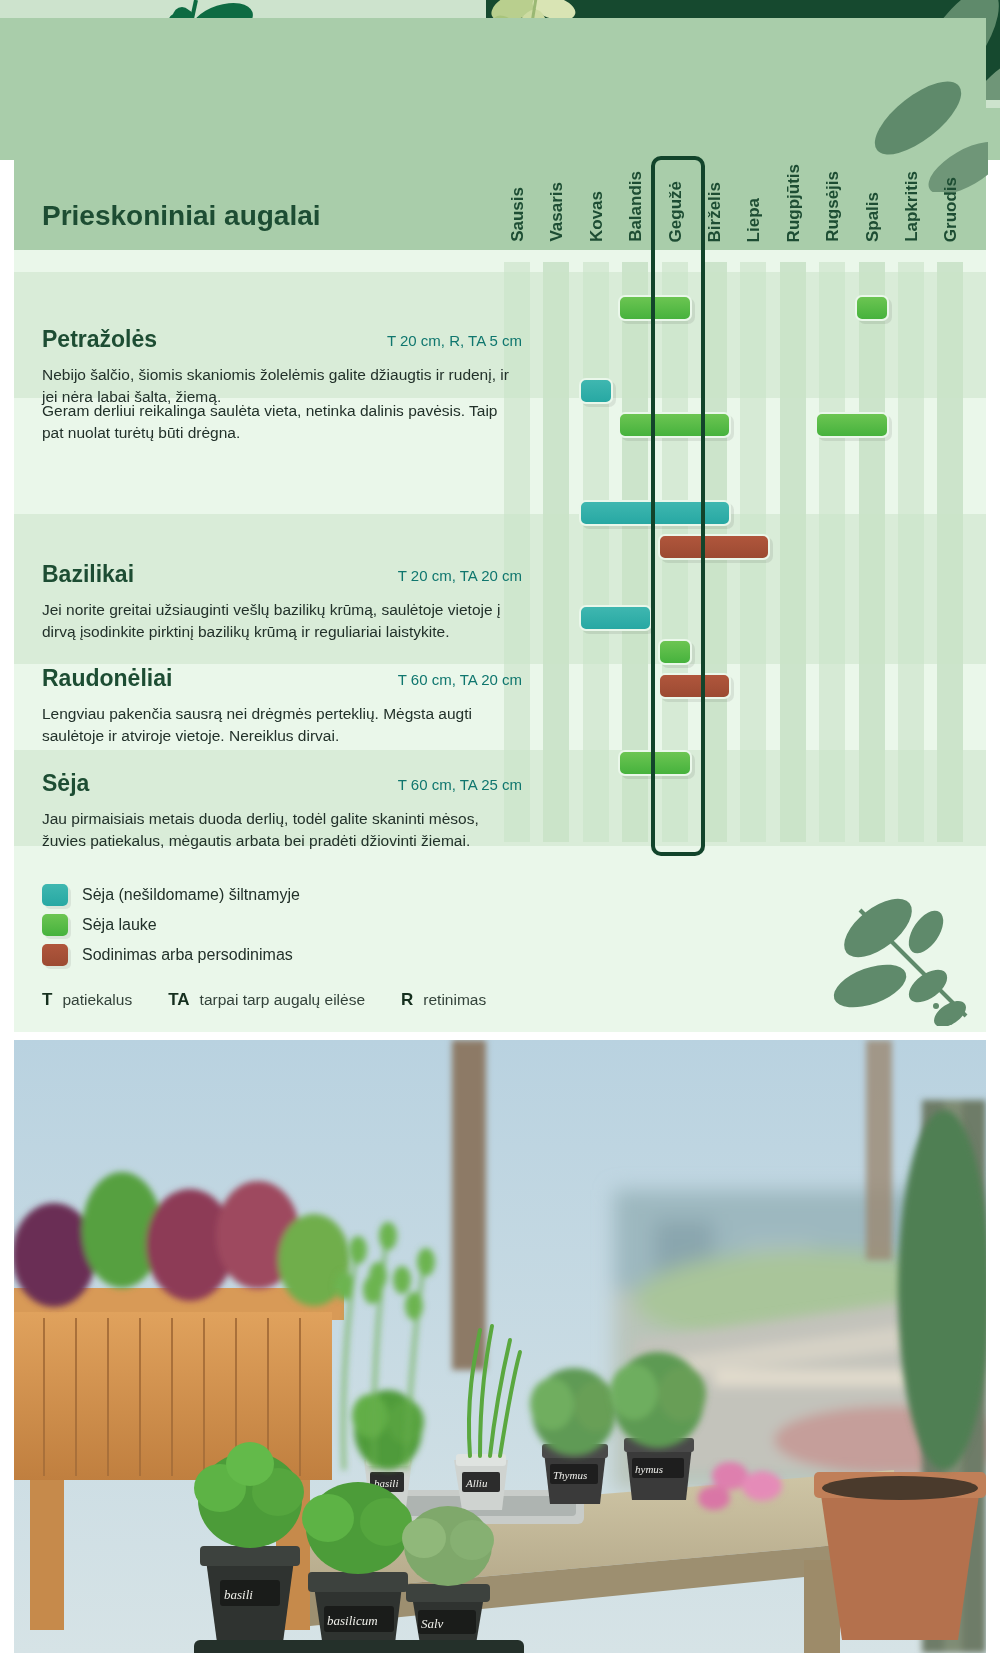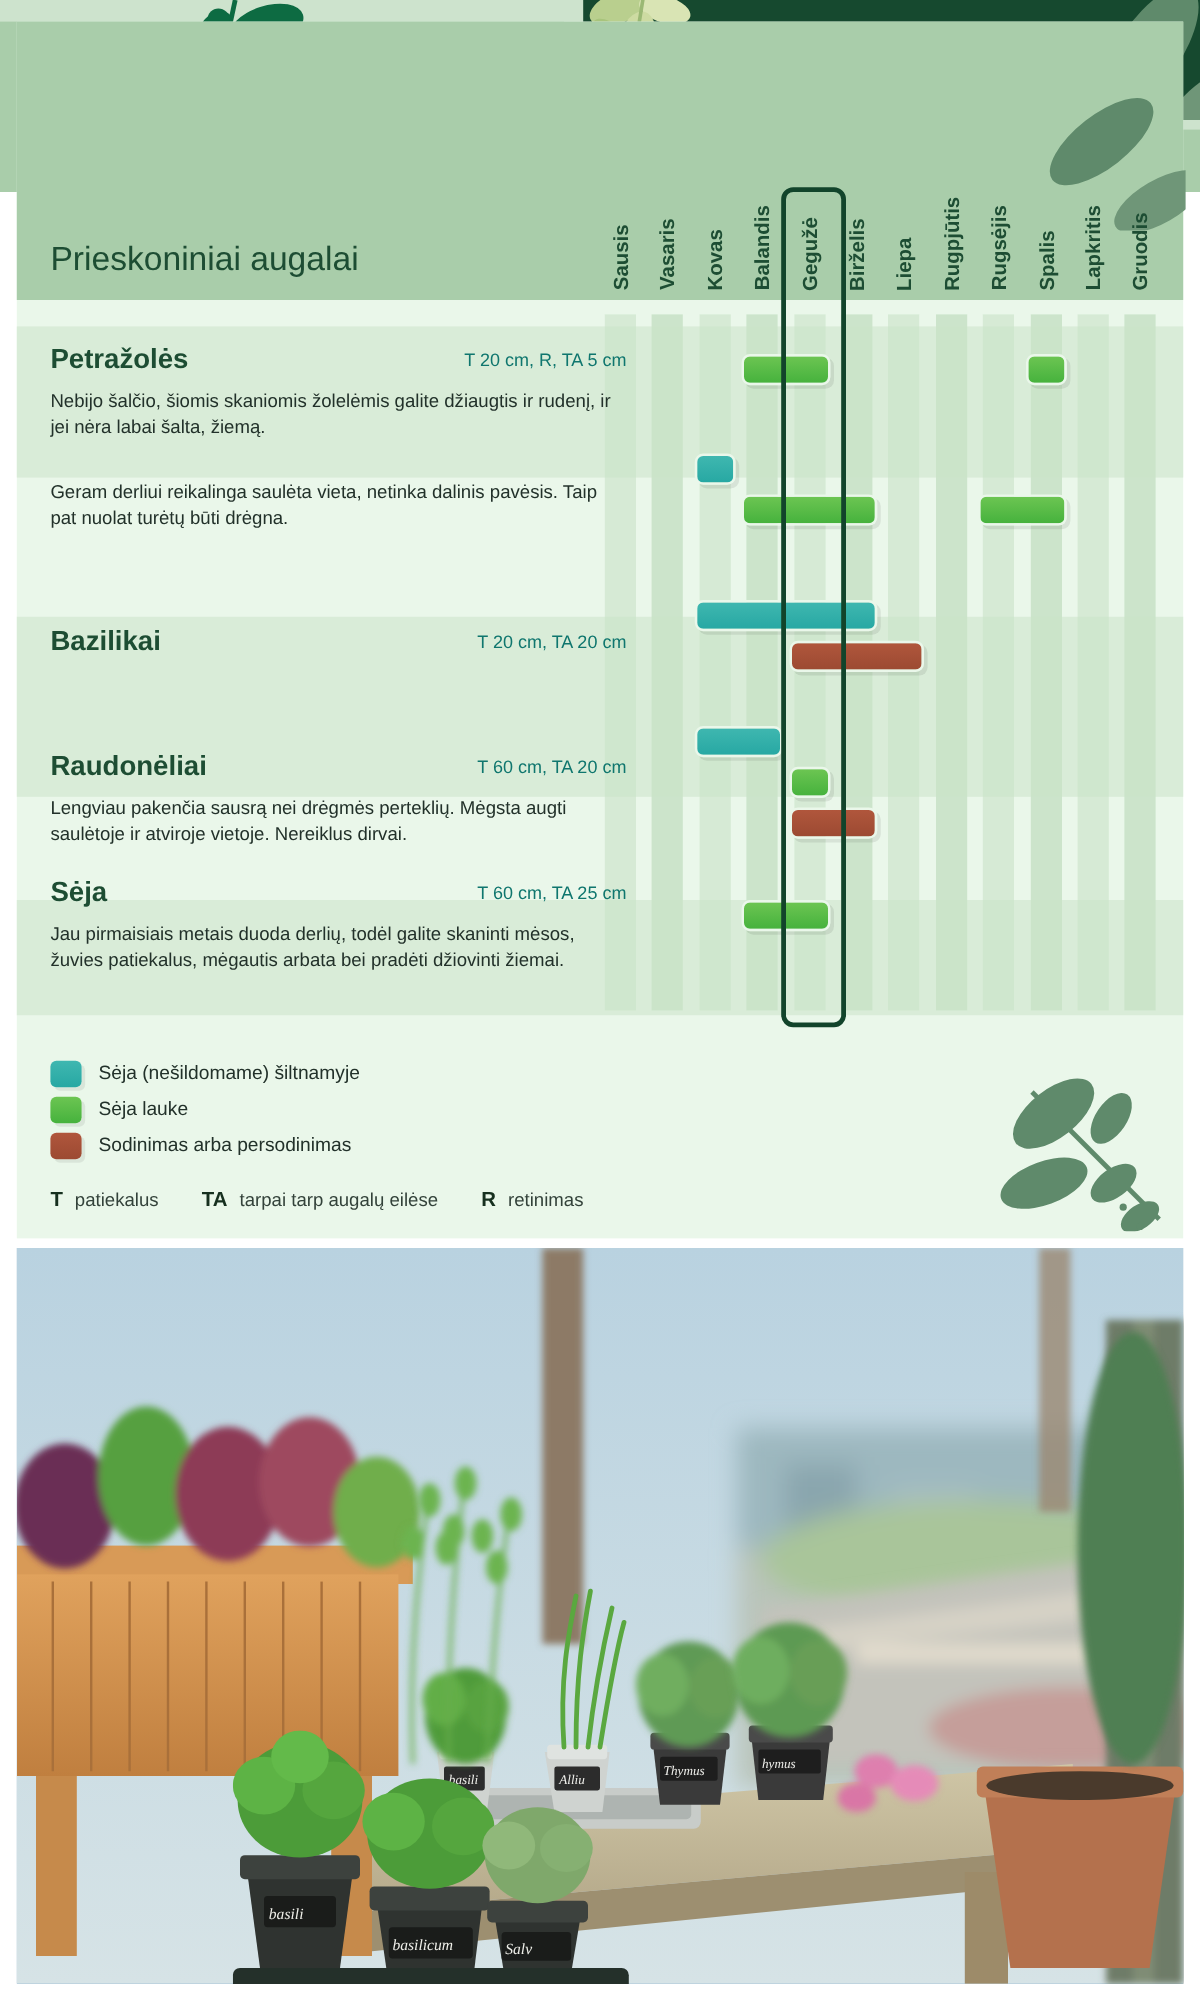--- a/index.html
+++ b/index.html
@@ -56,21 +56,21 @@
     width: 972px; height: 1014px;
     background: #eaf7ea;
   }
   .card-head {
     position: absolute; left: 0; top: 0;
     width: 972px; height: 232px;
     background: #a9cdaa;
   }
   .section-title {
     position: absolute; left: 28px; top: 182px;
-    font-size: 28px; font-weight: normal;
+    font-size: 28px; font-weight: bold;
     color: #1d4d33;
     white-space: nowrap;
   }
 
   
   .months { position: absolute; left: 0; top: 0; width: 972px; height: 232px; }
   .month {
     position: absolute;
     writing-mode: vertical-rl;
     transform: rotate(180deg);
@@ -112,21 +112,21 @@
     border-radius: 7px;
     box-shadow: 3px 3px 0 rgba(0,0,0,.08);
     border: 2px solid #eaf7ea;
   }
   .bar.sow-greenhouse { background: linear-gradient(180deg,#3fb7b0,#27a8a3); }
   .bar.sow-outdoor    { background: linear-gradient(180deg,#6cc552,#46b23d); }
   .bar.planting       { background: linear-gradient(180deg,#b0563c,#9c4a32); }
 
   
   .entry { position: absolute; left: 28px; width: 480px; }
-  .entry-head { position: relative; height: 34px; }
+  .entry-head { position: relative; height: 34px; margin-top: 40px; }
   .entry-name {
     position: absolute; left: 0; top: 0;
     font-size: 23px; font-weight: bold; color: #1d4d33;
     white-space: nowrap;
   }
   .entry-spec {
     position: absolute; right: 0; top: 6px;
     font-size: 15px; font-weight: normal; color: #0f766e;
     white-space: nowrap;
   }
@@ -281,20 +281,21 @@
           <div class="entry-desc">Nebijo šalčio, šiomis skaniomis žolelėmis galite džiaugtis ir rudenį, ir jei nėra labai šalta, žiemą.</div>
         </div>
         <div class="entry" style="top: 378px;">
           <div class="entry-desc">Geram derliui reikalinga saulėta vieta, netinka dalinis pavėsis. Taip pat nuolat turėtų būti drėgna.</div>
         </div>
         <div class="entry" style="top: 503px;">
           <div class="entry-head">
             <div class="entry-name">Bazilikai</div>
             <div class="entry-spec">T 20 cm, TA 20 cm</div>
           </div>
+          <div class="entry-desc">Jei norite greitai užsiauginti vešlų bazilikų krūmą, saulėtoje vietoje į dirvą įsodinkite pirktinį bazilikų krūmą ir reguliariai laistykite.</div>
         </div>
         <div class="entry" style="top: 607px;">
           <div class="entry-head">
             <div class="entry-name">Raudonėliai</div>
             <div class="entry-spec">T 60 cm, TA 20 cm</div>
           </div>
           <div class="entry-desc">Lengviau pakenčia sausrą nei drėgmės perteklių. Mėgsta augti saulėtoje ir atviroje vietoje. Nereiklus dirvai.</div>
         </div>
         <div class="entry" style="top: 712px;">
           <div class="entry-head">

